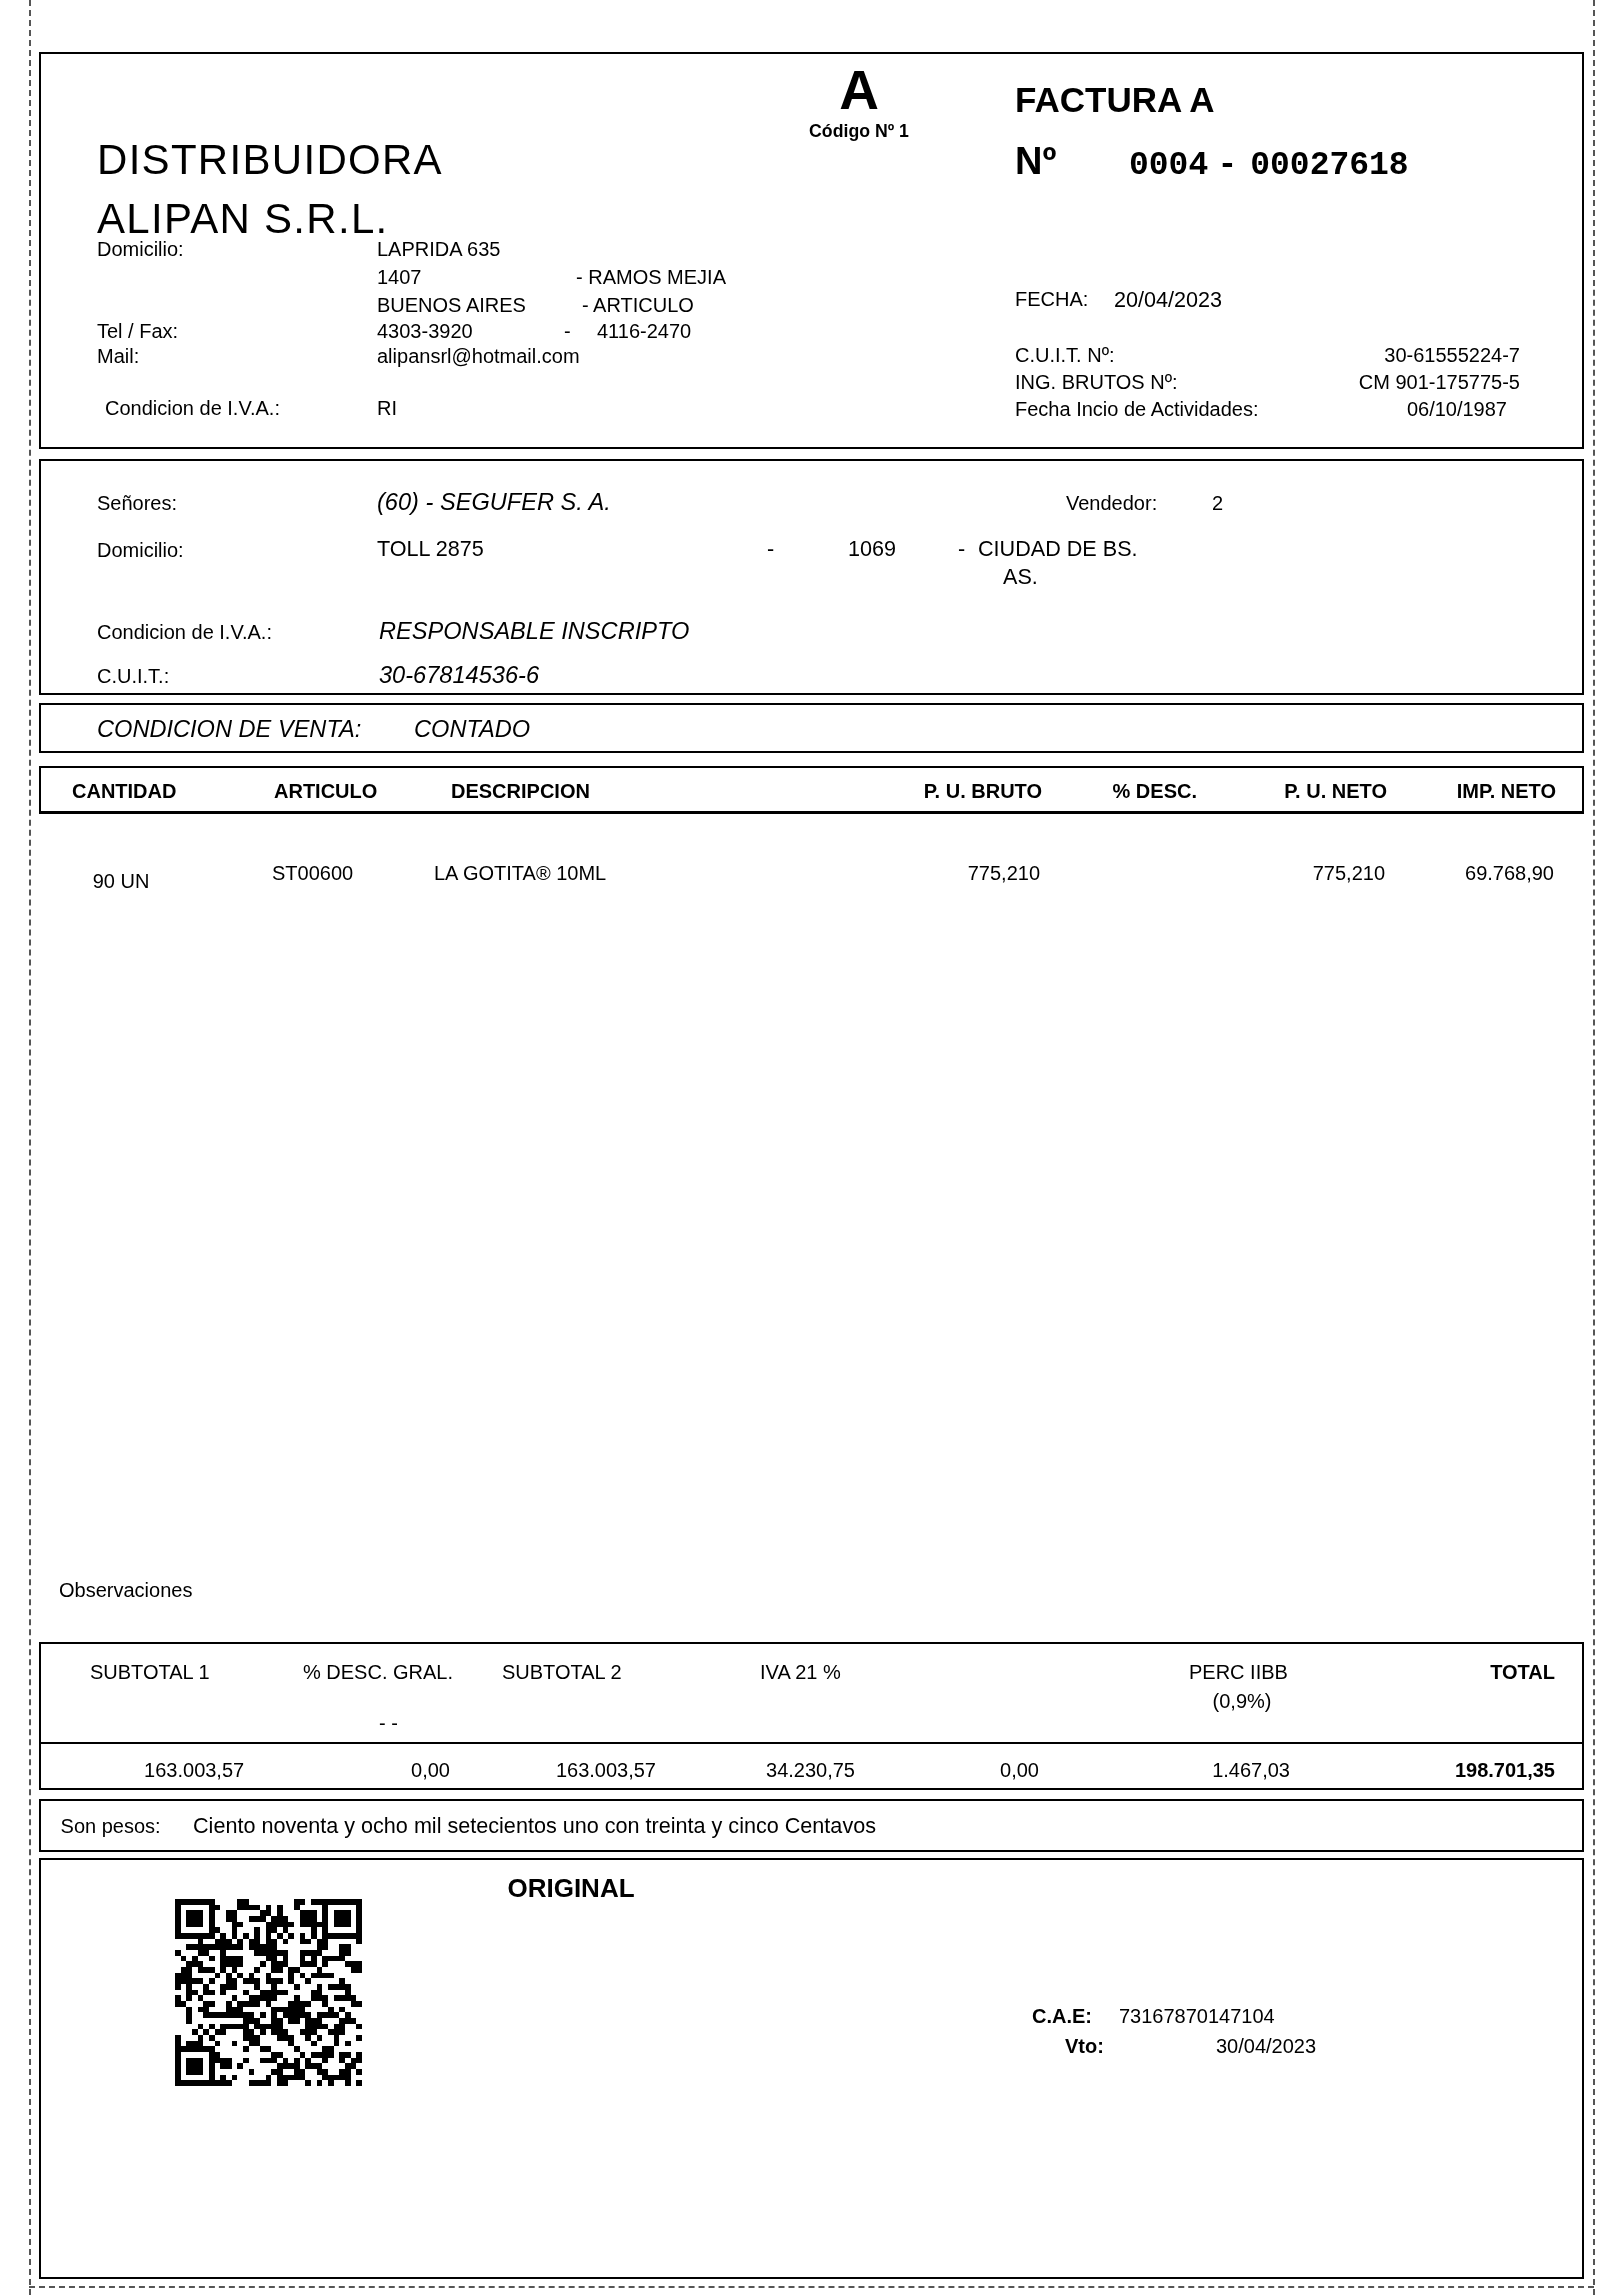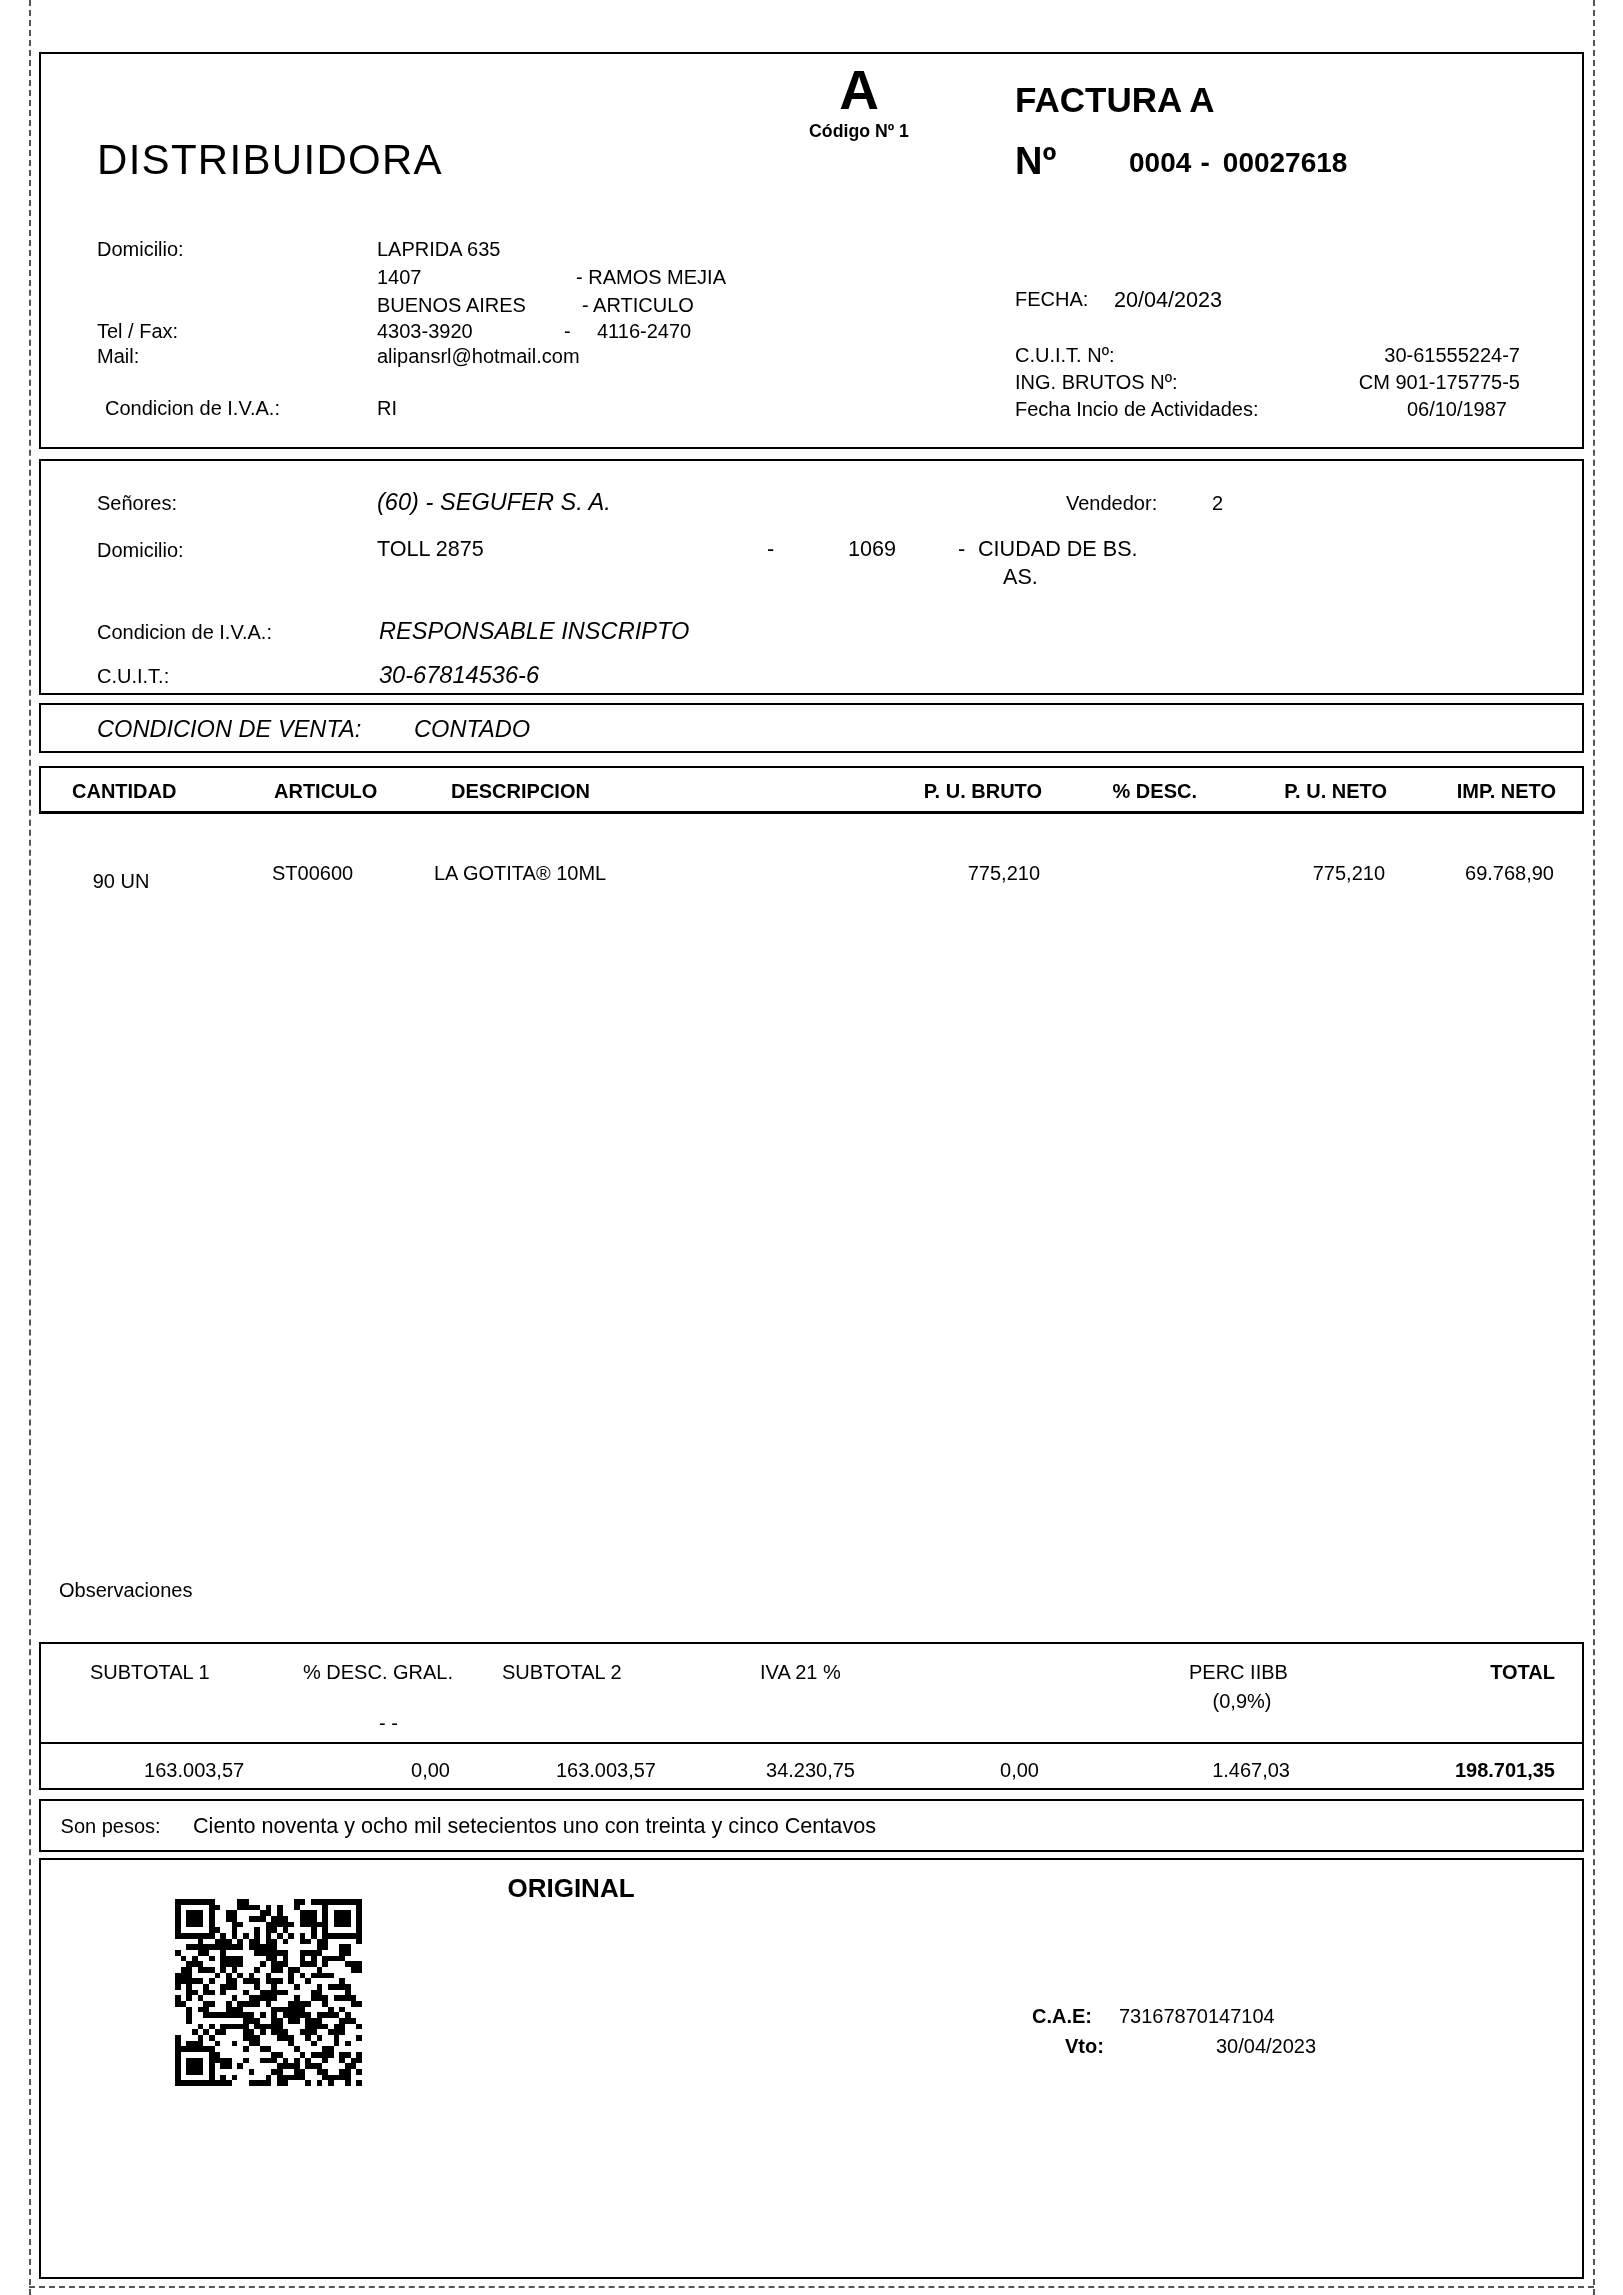--- a/index.html
+++ b/index.html
@@ -1,21 +1,21 @@
 <!DOCTYPE html>
 <html style="font-size:10.5px"><head>
 <meta charset="utf-8">
 <style>
   * { margin:0; padding:0; box-sizing:border-box; }
   body { background:#fff; font-family:"Liberation Sans", sans-serif; color:#000; }
   .page { position:relative; width:1623px; height:2295px; background:#fff; overflow:hidden; }
   .a { position:absolute; white-space:nowrap; }
   .box { position:absolute; left:39px; width:1545px; border:2px solid #000; background:#fff; }
   .f27 { font-size:17.7px; } .f31 { font-size:20px; } .f33 { font-size:21.6px; }
-  .f36 { font-size:23.6px;font-style:italic; } .f40 { font-size:26px; } .f50 { font-size:28px; }
+  .f36 { font-size:23.6px;font-style:italic; } .f40 { font-size:26px; } .f50 { font-size:33px;font-family:Liberation Mono, monospace; }
   .f54 { font-size:35px; } .f58 { font-size:38px; } .f84 { font-size:55px; }
   .b { font-weight:bold; } .r { text-align:right; } .c { text-align:center; }
   .perf { position:absolute; top:0; height:2295px; border-left:2px dashed #555; }
   
   .h-cant { left:31px;  width:164px; }
   .c-cant { left:0;     width:164px; text-align:center;margin-top:8px; }
   .c-art  { left:233px; width:209px; }
   .h-desc { left:410px; width:589px; }
   .c-desc { left:395px; width:589px; }
   .c-pub  { left:805px; width:196px; text-align:right; }
@@ -38,20 +38,21 @@
     <div class="a f27 b c" style="left:720px;top:67px;width:196px">Código Nº 1</div>
 
     <div class="a f54 b" style="left:974px;top:26px">FACTURA A</div>
     <div class="a f58 b" style="left:974px;top:86px">Nº</div>
     <div class="a f50 b" style="left:1088px;top:93px">
       <span style="margin-right:9.2px">0004</span><span style="margin-right:13px">-</span><span>00027618</span>
     </div>
 
     <div class="a" style="left:56px;top:76px;font-size:42px;line-height:59px;letter-spacing:1.3px">
       <div>DISTRIBUIDORA</div>
+      <div>ALIPAN S.R.L.</div>
     </div>
 
     <span class="a f31" style="left:56px;top:184px">Domicilio:</span>
     <span class="a f31" style="left:336px;top:184px">LAPRIDA 635</span>
     <span class="a f31" style="left:336px;top:212px">1407</span>
     <span class="a f31" style="left:535px;top:212px">- RAMOS MEJIA</span>
     <span class="a f31" style="left:336px;top:240px">BUENOS AIRES</span>
     <span class="a f31" style="left:541px;top:240px">- ARTICULO</span>
 
     <span class="a f31" style="left:56px;top:266px">Tel / Fax:</span>

